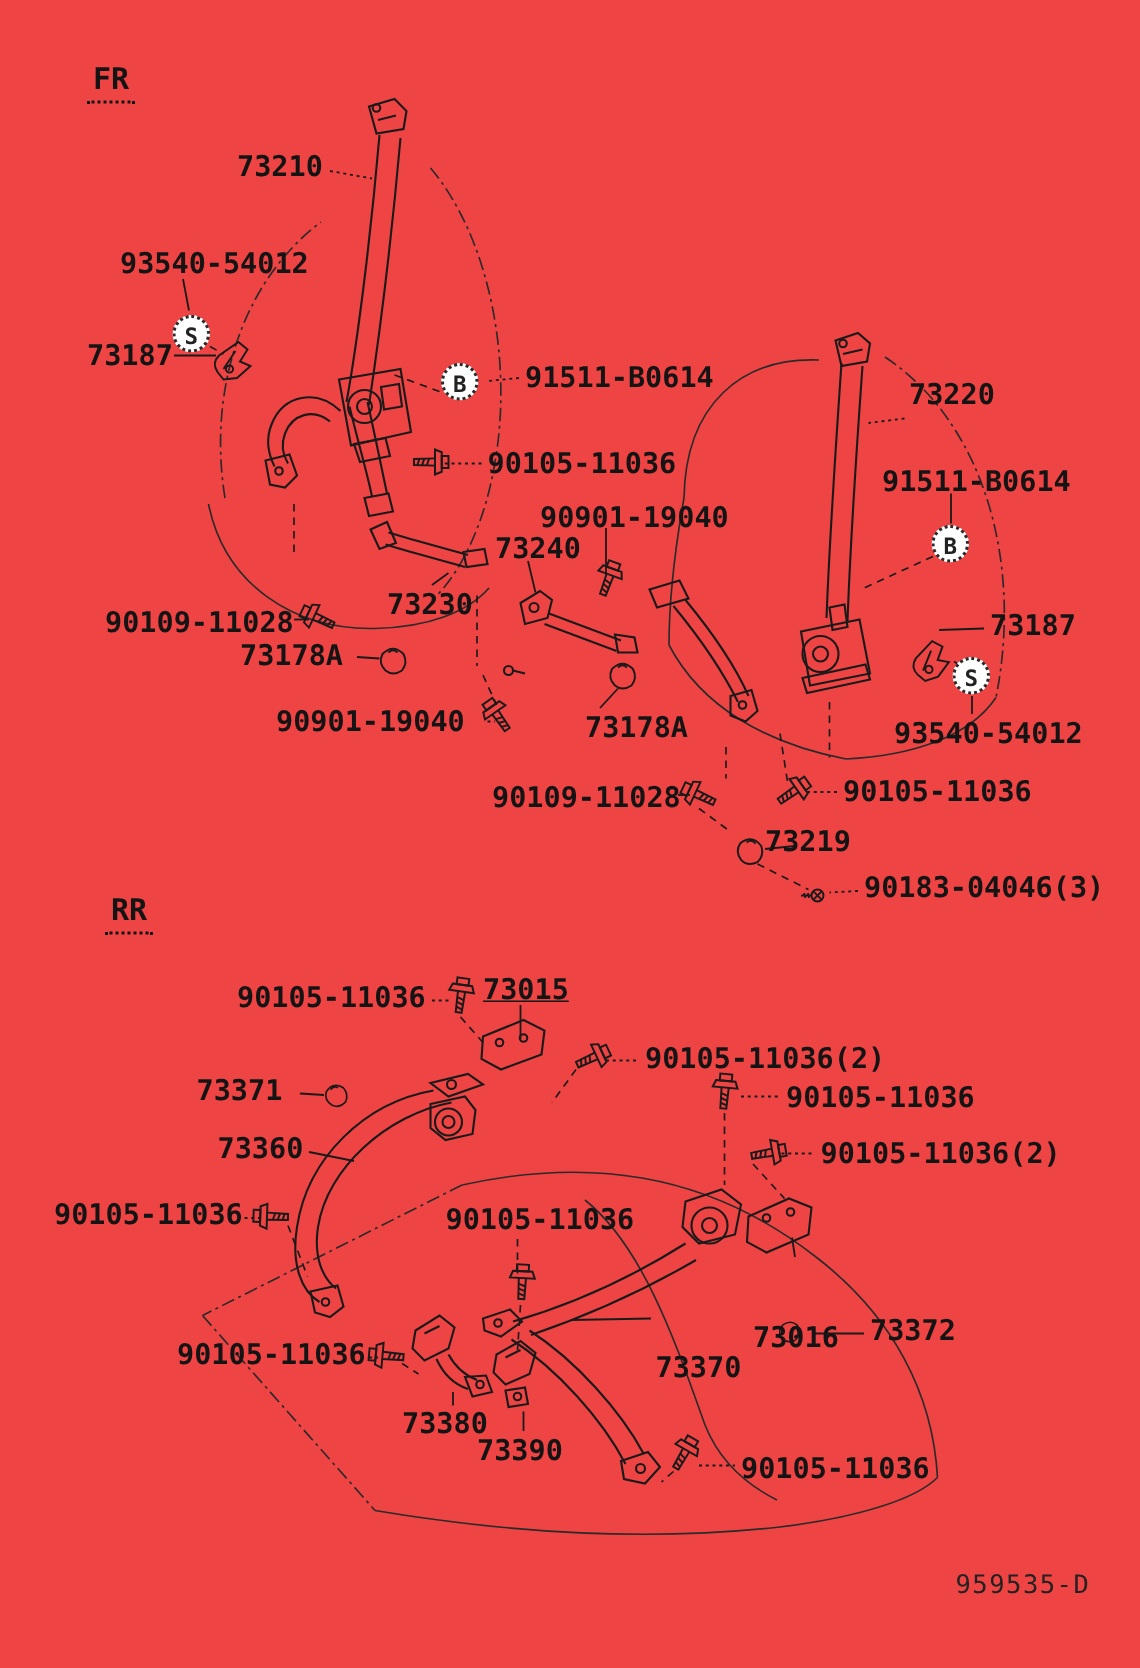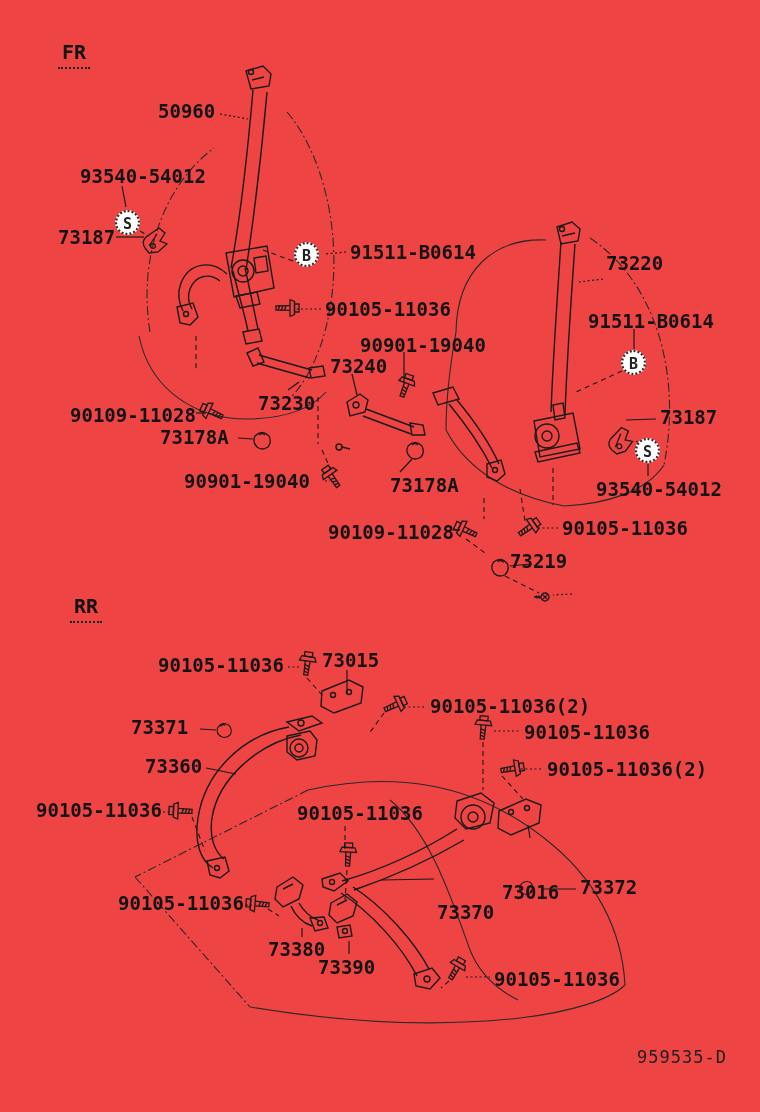--- a/index.html
+++ b/index.html
@@ -257,41 +257,42 @@
   </svg>
 
   <div class="section-header" style="left:58px;top:40px;">FR</div>
   <div class="section-header" style="left:70px;top:594px;">RR</div>
 
   <div class="circle-symbol" style="left:115px;top:210px;">S</div>
   <div class="circle-symbol" style="left:294px;top:242px;">B</div>
   <div class="circle-symbol" style="left:621px;top:350px;">B</div>
   <div class="circle-symbol" style="left:635px;top:438px;">S</div>
 
-  <div class="callout" style="left:158px;top:100px;">50960</div>
+  <div class="callout" style="left:158px;top:100px;">73210</div>
   <div class="callout" style="left:80px;top:165px;">93540-54012</div>
   <div class="callout" style="left:58px;top:226px;">73187</div>
   <div class="callout" style="left:350px;top:241px;">91511-B0614</div>
   <div class="callout" style="left:325px;top:298px;">90105-11036</div>
   <div class="callout" style="left:360px;top:334px;">90901-19040</div>
   <div class="callout" style="left:330px;top:355px;">73240</div>
   <div class="callout" style="left:606px;top:252px;">73220</div>
   <div class="callout" style="left:588px;top:310px;">91511-B0614</div>
   <div class="callout" style="left:70px;top:404px;">90109-11028</div>
   <div class="callout" style="left:258px;top:392px;">73230</div>
   <div class="callout" style="left:160px;top:426px;">73178A</div>
   <div class="callout" style="left:184px;top:470px;">90901-19040</div>
   <div class="callout" style="left:390px;top:474px;">73178A</div>
   <div class="callout" style="left:660px;top:406px;">73187</div>
   <div class="callout" style="left:596px;top:478px;">93540-54012</div>
   <div class="callout" style="left:328px;top:521px;">90109-11028</div>
   <div class="callout" style="left:562px;top:517px;">90105-11036</div>
   <div class="callout" style="left:510px;top:550px;">73219</div>
+  <div class="callout" style="left:576px;top:581px;">90183-04046(3)</div>
   <div class="callout" style="left:158px;top:654px;">90105-11036</div>
-  <div class="callout" style="left:322px;top:649px;">73015</div>
+  <div class="callout" style="left:322px;top:649px;text-decoration:underline;">73015</div>
   <div class="callout" style="left:430px;top:695px;">90105-11036(2)</div>
   <div class="callout" style="left:524px;top:721px;">90105-11036</div>
   <div class="callout" style="left:547px;top:758px;">90105-11036(2)</div>
   <div class="callout" style="left:131px;top:716px;">73371</div>
   <div class="callout" style="left:145px;top:755px;">73360</div>
   <div class="callout" style="left:36px;top:799px;">90105-11036</div>
   <div class="callout" style="left:297px;top:802px;">90105-11036</div>
   <div class="callout" style="left:502px;top:881px;">73016</div>
   <div class="callout" style="left:437px;top:866px;margin-top:35px;">73370</div>
   <div class="callout" style="left:580px;top:876px;text-align:right;">73372</div>

